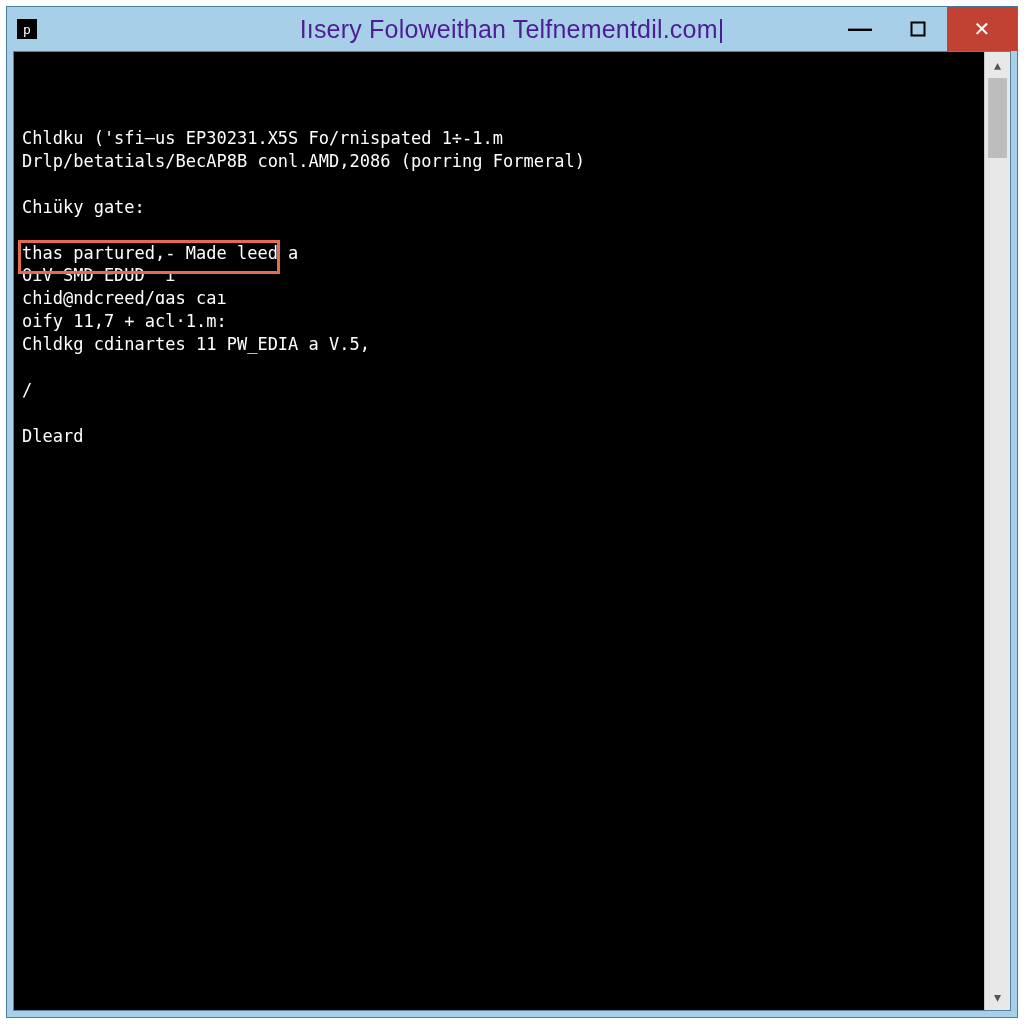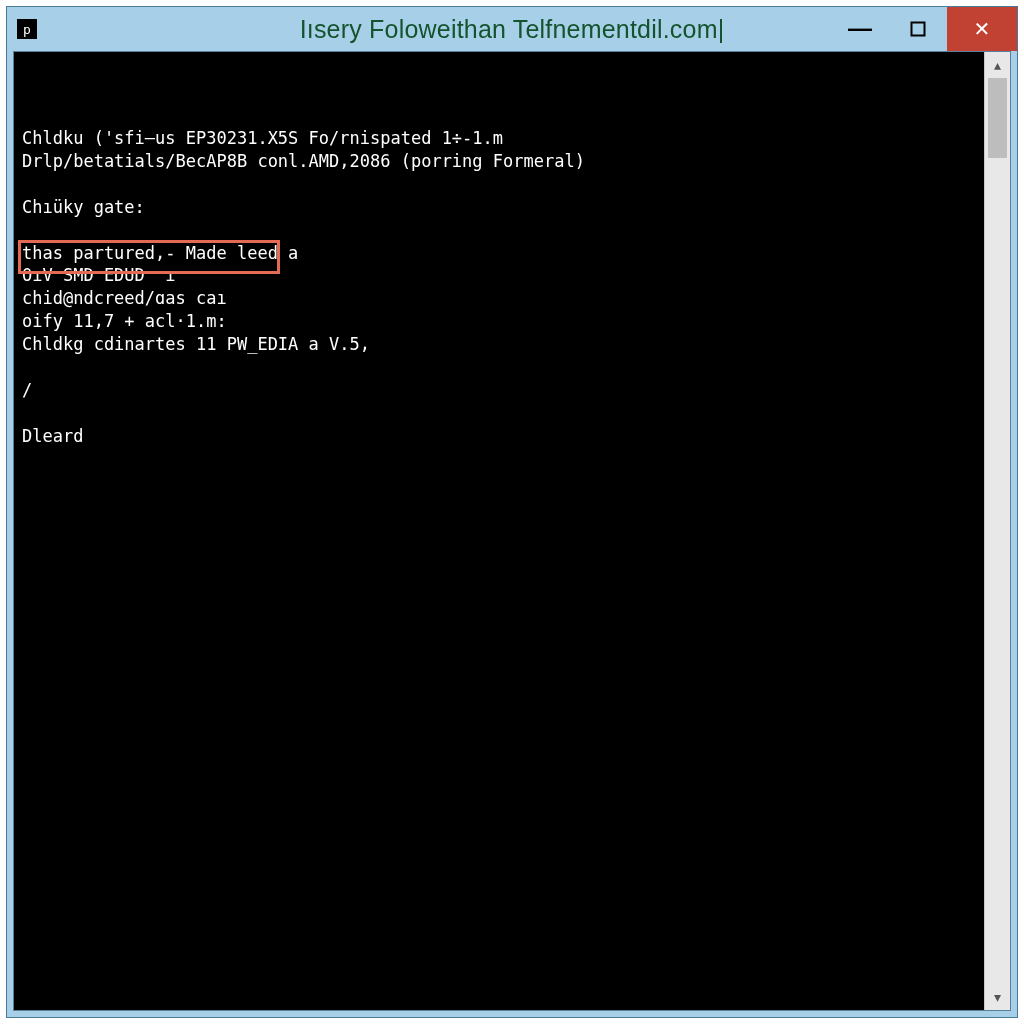--- a/index.html
+++ b/index.html
@@ -32,21 +32,21 @@
     color: #fff;
     font-size: 13px;
     font-family: monospace;
     line-height: 1;
   }
   .titlebar .title {
     position: absolute;
     left: 0; right: 0;
     text-align: center;
     font-size: 25px;
-    color: #14532d;
+    color: #4c1d95;
     pointer-events: none;
     letter-spacing: 0.2px;
   }
   .titlebar .controls {
     margin-left: auto;
     display: flex;
     height: 100%;
   }
   .titlebar .ctl {
     width: 58px;

